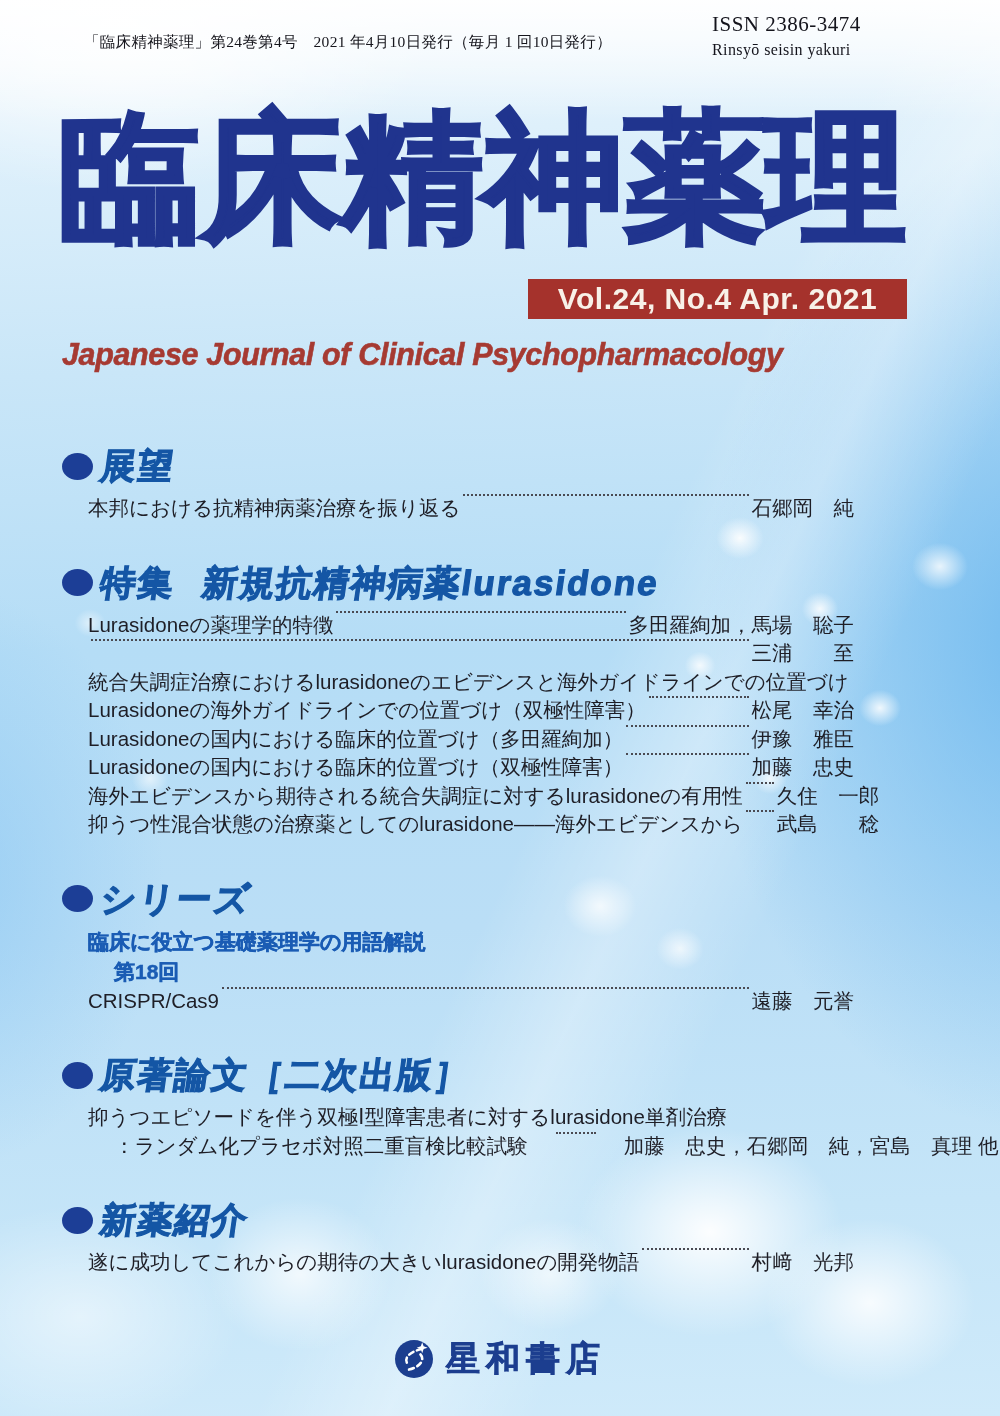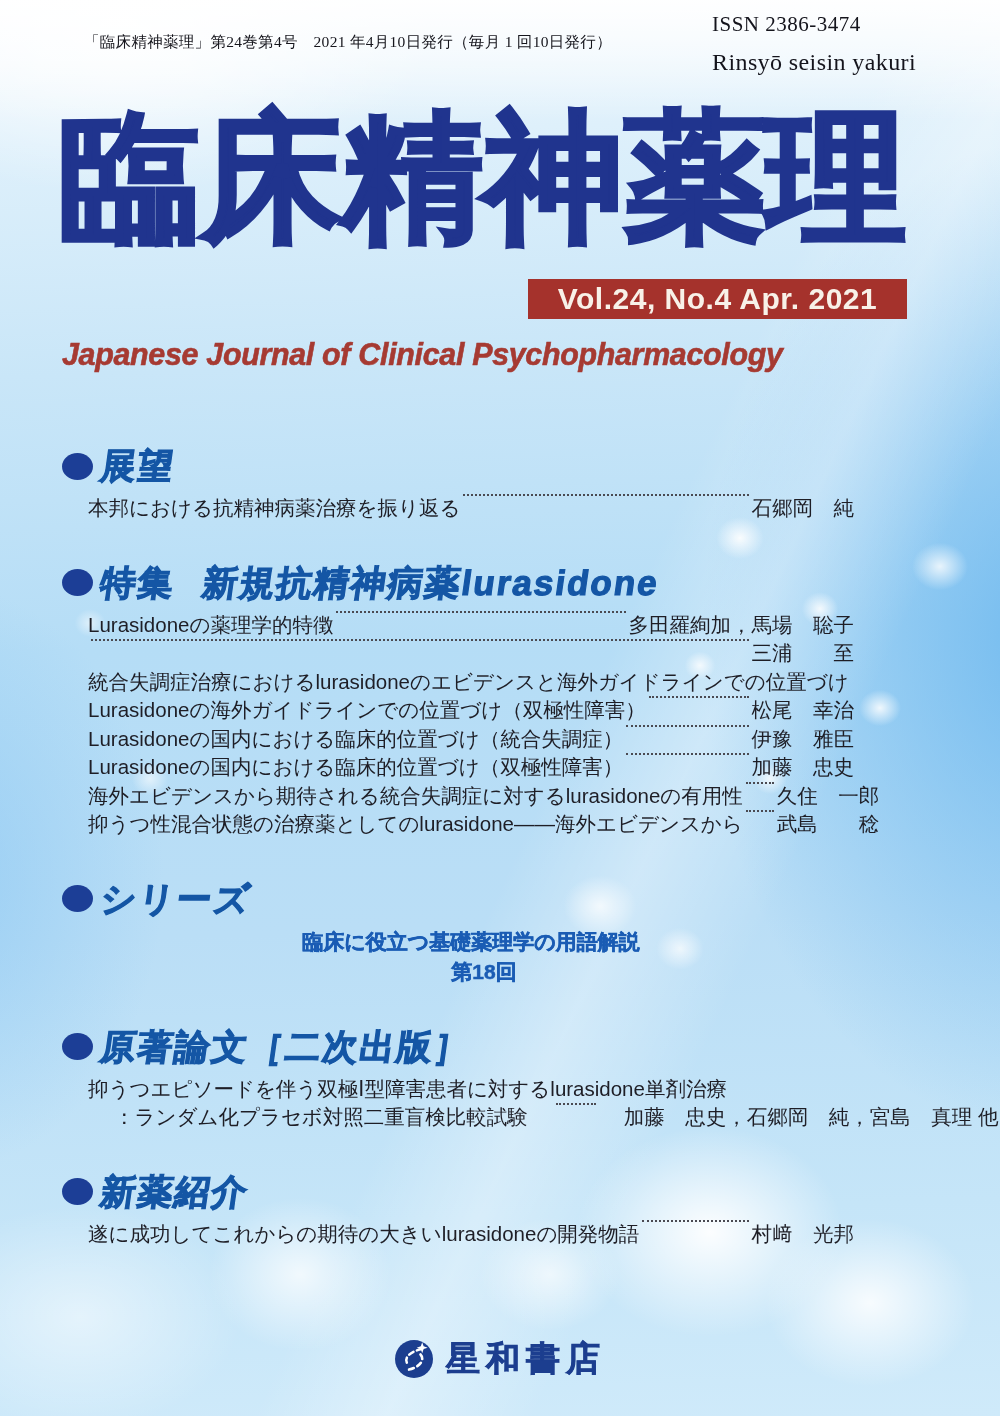--- a/index.html
+++ b/index.html
@@ -46,21 +46,21 @@
     position:absolute;left:84px;top:32px;
     font-family:"Liberation Serif","DejaVu Serif",serif;
     font-size:15.5px;color:#15151c;letter-spacing:.3px;
   }
   .issn-block{
     position:absolute;left:712px;top:12px;
     font-family:"Liberation Serif","DejaVu Serif",serif;
     color:#14141c;
   }
   .issn-block .issn{font-size:21px;letter-spacing:.5px;}
-  .issn-block .roman{font-size:24px;margin-top:12px;letter-spacing:.4px;}
+  .issn-block .roman{font-size:16px;margin-top:4px;letter-spacing:.4px;}
   .main-title{
     position:absolute;left:60px;top:94px;width:846px;height:172px;
     font-size:140px;line-height:168px;font-weight:900;
     color:#20348e;-webkit-text-stroke:4px #20348e;
     text-align:justify;text-align-last:justify;
   }
   .vol-bar{
     position:absolute;left:528px;top:279px;width:379px;height:40px;
     background:#a5322c;
     display:flex;align-items:center;justify-content:center;
@@ -82,21 +82,21 @@
   }
   .sec-title,.sec-extra{
     display:inline-block;
     color:#1456a5;font-weight:900;font-size:35px;line-height:40px;
     letter-spacing:2px;transform:skewX(-8deg);
     -webkit-text-stroke:1.2px #1456a5;
   }
   .sec-extra{margin-left:28px;}
   .sub-line{
     padding-left:26px;color:#1a5cb4;font-weight:bold;font-size:21px;
-    line-height:30px;text-align:center;-webkit-text-stroke:.5px #1a5cb4;
+    line-height:30px;-webkit-text-stroke:.5px #1a5cb4;
   }
   .sub-line.sub2{padding-left:52px;}
   .entry{
     display:flex;align-items:flex-start;
     padding-left:26px;font-size:20.5px;line-height:28.5px;
   }
   .entry.indent{padding-left:52px;gap:25px;}
   .etext{flex:none;white-space:pre;}
   .leader{
     flex:1;min-width:28px;
@@ -164,21 +164,21 @@
         </div>
         <div class="entry">
           <span class="etext">統合失調症治療におけるlurasidoneのエビデンスと海外ガイドラインでの位置づけ</span>
         </div>
         <div class="entry">
           <span class="etext">Lurasidoneの海外ガイドラインでの位置づけ（双極性障害）</span>
           <span class="leader"></span>
           <span class="authors">松尾　幸治</span>
         </div>
         <div class="entry">
-          <span class="etext">Lurasidoneの国内における臨床的位置づけ（統合失調症）</span>
+          <span class="etext">Lurasidoneの国内における臨床的位置づけ（多田羅絢加）</span>
           <span class="leader"></span>
           <span class="authors">伊豫　雅臣</span>
         </div>
         <div class="entry">
           <span class="etext">Lurasidoneの国内における臨床的位置づけ（双極性障害）</span>
           <span class="leader"></span>
           <span class="authors">加藤　忠史</span>
         </div>
         <div class="entry">
           <span class="etext">海外エビデンスから期待される統合失調症に対するlurasidoneの有用性</span>
@@ -191,20 +191,25 @@
           <span class="authors">武島　　稔</span>
         </div>
       </section>
       <section class="toc-section">
         <div class="sec-head">
           <span class="bullet"></span>
           <span class="sec-title">シリーズ</span>
         </div>
         <div class="sub-line">臨床に役立つ基礎薬理学の用語解説</div>
         <div class="sub-line sub2">第18回</div>
+        <div class="entry">
+          <span class="etext">CRISPR/Cas9</span>
+          <span class="leader"></span>
+          <span class="authors">遠藤　元誉</span>
+        </div>
       </section>
       <section class="toc-section">
         <div class="sec-head">
           <span class="bullet"></span>
           <span class="sec-title">原著論文［二次出版］</span>
         </div>
         <div class="entry">
           <span class="etext">抑うつエピソードを伴う双極Ⅰ型障害患者に対するlurasidone単剤治療</span>
         </div>
         <div class="entry indent">

